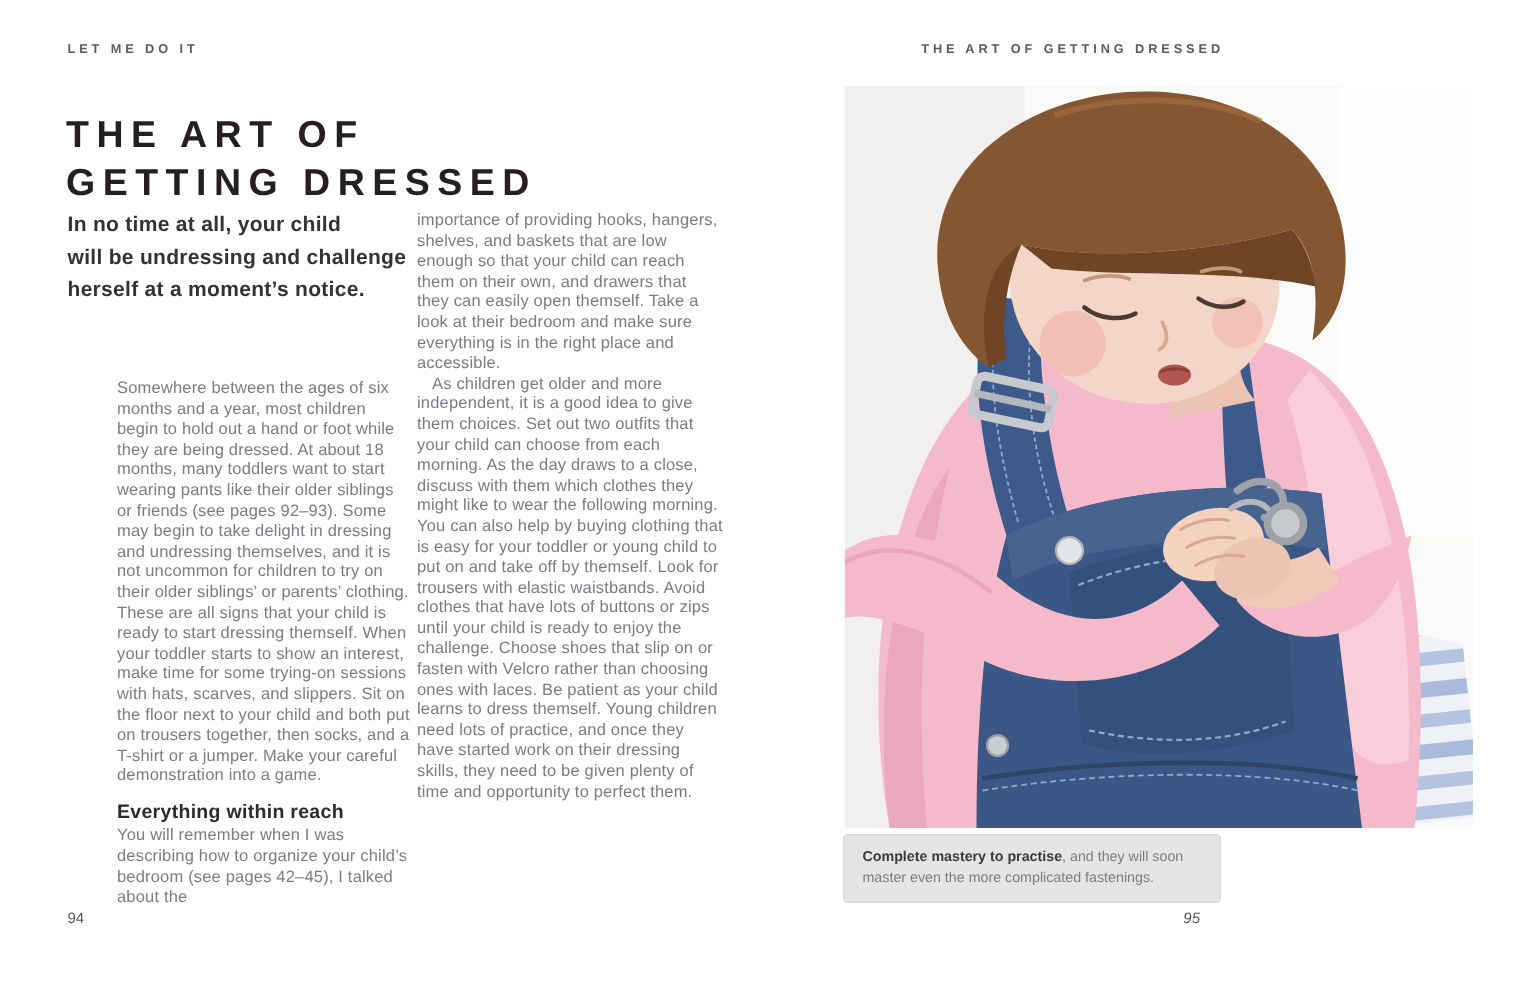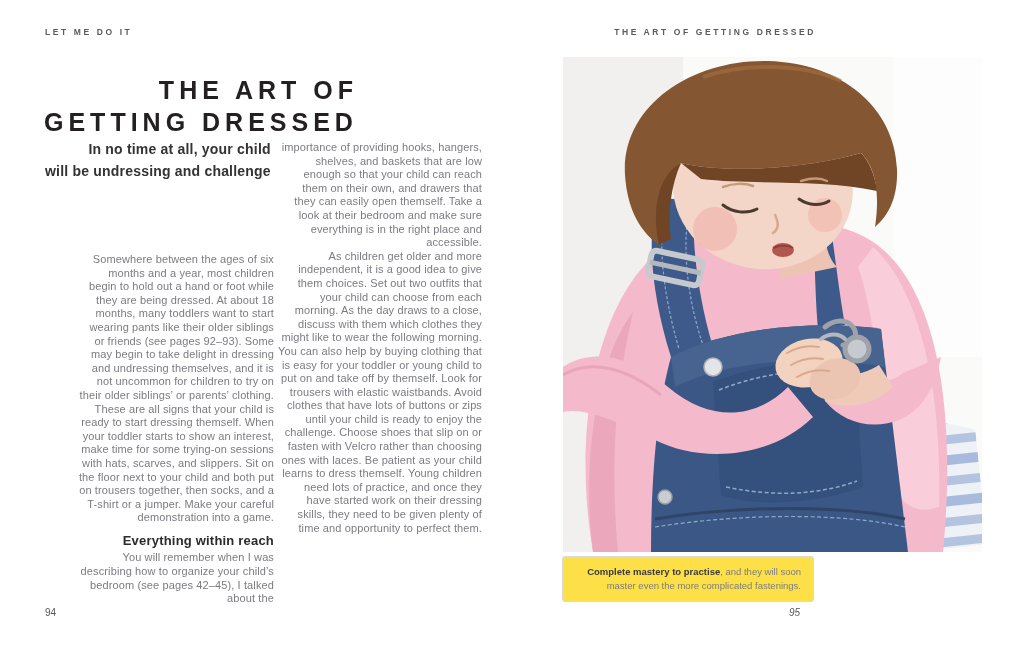--- a/index.html
+++ b/index.html
@@ -1,18 +1,18 @@
 <!DOCTYPE html>
 <html><head>
 <meta charset="utf-8">
 <style>
   * { margin:0; padding:0; box-sizing:border-box; }
   html,body { width:1024px; height:654px; background:#ffffff;
     font-family:"Liberation Sans", sans-serif; overflow:hidden; }
-  .spread { position:absolute; left:0; top:0; width:856px; height:654px; background:#ffffff;text-align:right; }
+  .spread { position:absolute; left:0; top:0; width:856px; height:654px; background:#ffffff; }
 
   .running-header { position:absolute; top:27px; font-size:8.5px; font-weight:bold;
     letter-spacing:2.6px; color:#5a5b5e; }
   .rh-left  { left:45px; }
   .rh-right { right:40px; }
 
   .title { position:absolute; left:44px; top:74px; font-size:25px; font-weight:bold;
     letter-spacing:5px; line-height:32px; color:#242021; }
 
   .intro { position:absolute; left:45px; top:139px; font-size:14px; font-weight:bold;
@@ -23,21 +23,21 @@
   .col2 { position:absolute; left:278px; top:141px; width:204px; }
   .col2 .para2 { text-indent:10px; }
 
   .subhead { font-size:13px; font-weight:bold; color:#2b2b2d; margin-top:9px; margin-bottom:4px;
     letter-spacing:0.2px; }
 
   .photo { position:absolute; left:563px; top:57px; width:419px; height:495px; overflow:hidden; }
 
   .caption-box { position:absolute; left:562px; top:556px; width:252px; min-height:46px;
     border:1px solid #d9d9d6; border-radius:3px; padding:8px 12px 9px 12px;
-    font-size:9.5px; line-height:13.5px; color:#7b7c80; background:#fde047; }
+    font-size:9.5px; line-height:13.5px; color:#7b7c80; background:#e5e5e5; }
   .caption-box b { color:#3a3a3c; }
 
   .pagenum { position:absolute; bottom:36px; font-size:10px; color:#55565a;margin-top:42px; }
   .pn-left  { left:45px; }
   .pn-right { right:56px;font-style:italic; }
 </style>
 </head>
 <body>
 
 <div class="spread">
@@ -46,20 +46,21 @@
   <div class="running-header rh-right">THE ART OF GETTING DRESSED</div>
 
   <div class="title">
     <div>THE ART OF</div>
     <div>GETTING DRESSED</div>
   </div>
 
   <div class="intro">
     <div>In no time at all, your child</div>
     <div>will be undressing and challenge</div>
+    <div>herself at a moment’s notice.</div>
   </div>
 
   <div class="col1 bodytext">
     <p>Somewhere between the ages of six months and a year, most children begin to hold out a hand or foot while they are being dressed. At about 18 months, many toddlers want to start wearing pants like their older siblings or friends (see pages 92–93). Some may begin to take delight in dressing and undressing themselves, and it is not uncommon for children to try on their older siblings’ or parents’ clothing. These are all signs that your child is ready to start dressing themself. When your toddler starts to show an interest, make time for some trying-on sessions with hats, scarves, and slippers. Sit on the floor next to your child and both put on trousers together, then socks, and a T-shirt or a jumper. Make your careful demonstration into a game.</p>
     <h3 class="subhead">Everything within reach</h3>
     <p>You will remember when I was describing how to organize your child’s bedroom (see pages 42–45), I talked about the</p>
   </div>
 
   <div class="col2 bodytext">
     <p>importance of providing hooks, hangers, shelves, and baskets that are low enough so that your child can reach them on their own, and drawers that they can easily open themself. Take a look at their bedroom and make sure everything is in the right place and accessible.</p>

